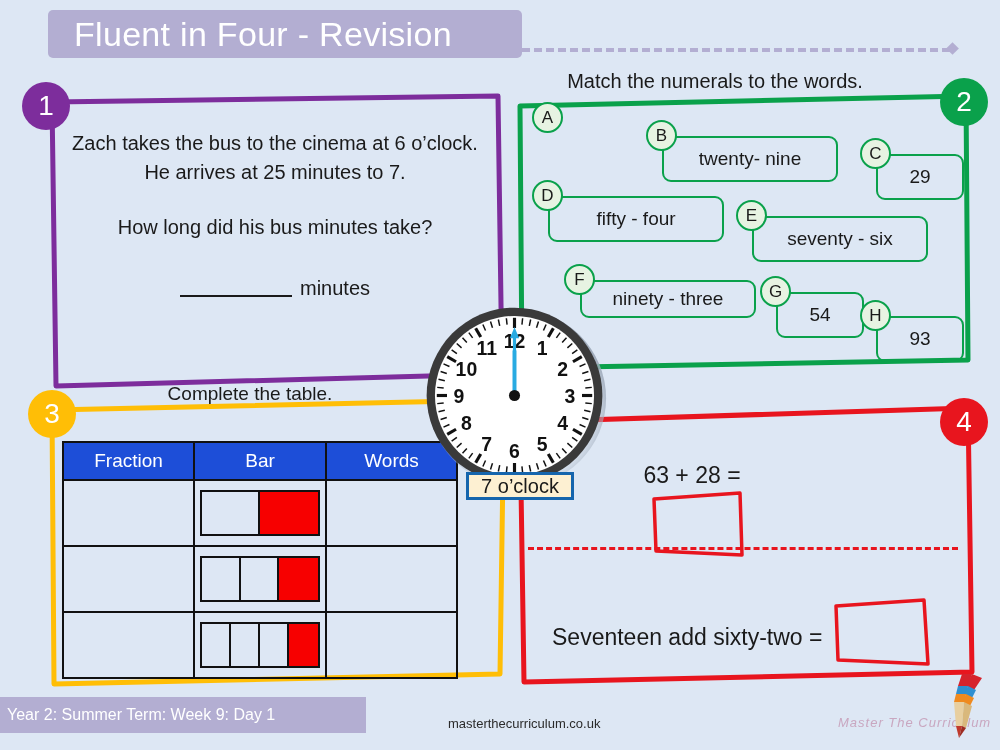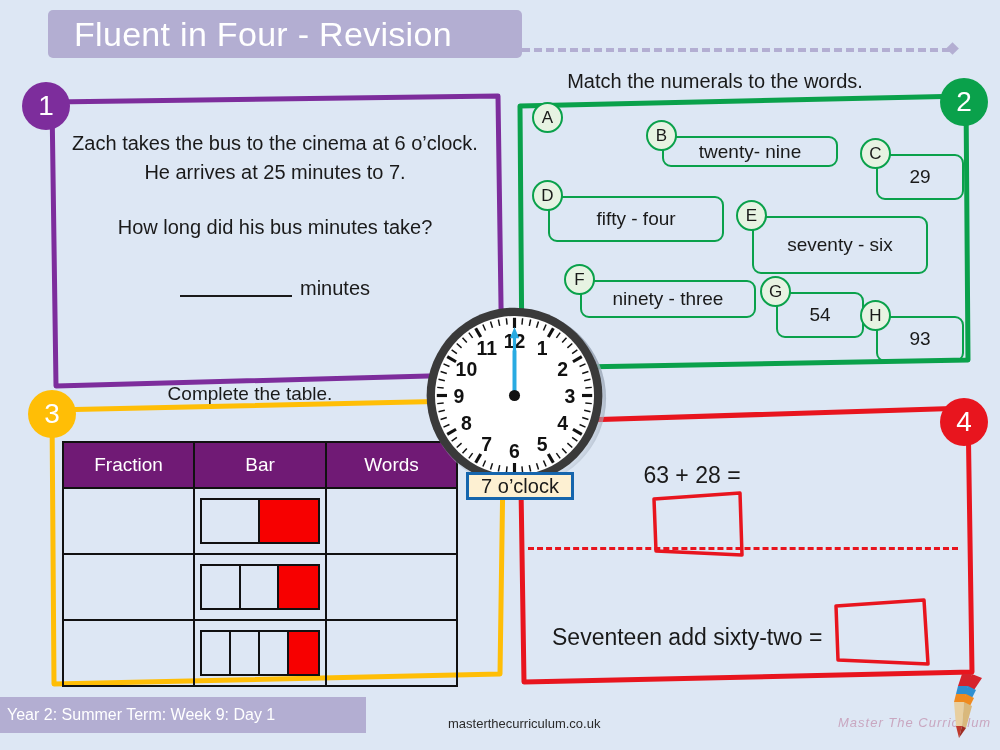--- a/index.html
+++ b/index.html
@@ -147,25 +147,25 @@
   .q3-frame svg { width: 100%; height: 100%; overflow: visible; }
 
   .ftable {
     position: absolute;
     left: 62px; top: 441px;
     width: 396px;
     border-collapse: collapse;
     z-index: 3;
   }
   .ftable th {
-    background: #701a75;
+    background: #1d4ed8;
     color: #ffffff;
     font-weight: 400;
     font-size: 19px;
-    height: 46px;
+    height: 38px;
     border: 2px solid #111;
   }
   .ftable td {
     border: 2px solid #111;
     height: 66px;
     background: transparent;
   }
   .col-fraction { width: 132px; }
   .col-bar { width: 132px; }
   .col-words { width: 132px; }
@@ -303,42 +303,42 @@
     </svg>
   </div>
   <div class="badge badge-2">
     <span>2</span>
   </div>
 
   <div class="mletter" style="left:532px; top:102px;">
     <span>A</span>
   </div>
 
-  <div class="mbox" style="left:662px; top:136px; width:176px; height:31px;">
+  <div class="mbox" style="left:662px; top:136px; width:176px; height:46px;">
     <span>twenty- nine</span>
   </div>
   <div class="mletter" style="left:646px; top:120px;">
     <span>B</span>
   </div>
 
   <div class="mbox" style="left:876px; top:154px; width:88px; height:46px;">
     <span>29</span>
   </div>
   <div class="mletter" style="left:860px; top:138px;">
     <span>C</span>
   </div>
 
   <div class="mbox" style="left:548px; top:196px; width:176px; height:46px;">
     <span>fifty - four</span>
   </div>
   <div class="mletter" style="left:532px; top:180px;">
     <span>D</span>
   </div>
 
-  <div class="mbox" style="left:752px; top:216px; width:176px; height:58px;">
+  <div class="mbox" style="left:752px; top:216px; width:176px; height:46px;">
     <span>seventy - six</span>
   </div>
   <div class="mletter" style="left:736px; top:200px;">
     <span>E</span>
   </div>
 
   <div class="mbox" style="left:580px; top:280px; width:176px; height:38px;">
     <span>ninety - three</span>
   </div>
   <div class="mletter" style="left:564px; top:264px;">

